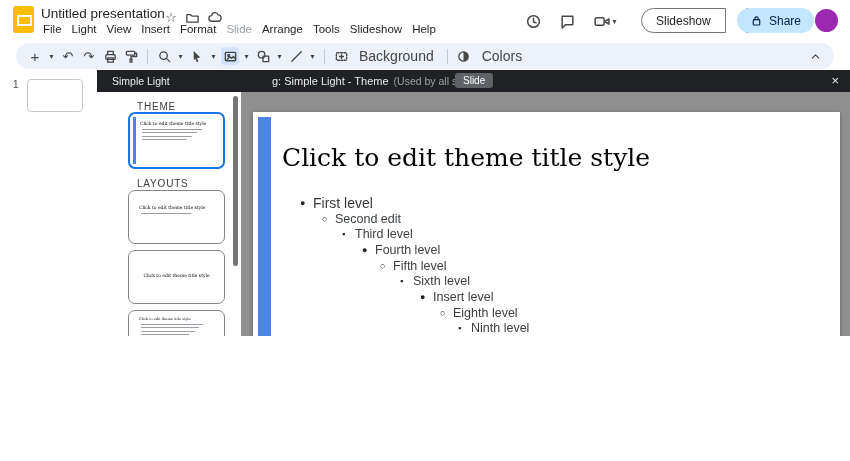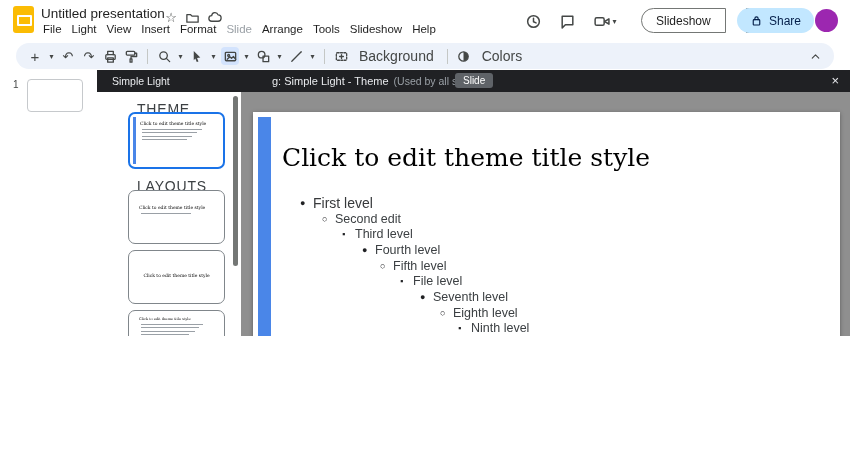--- a/index.html
+++ b/index.html
@@ -44,21 +44,21 @@
 
   
   .dark-bar{position:absolute;left:97px;top:70px;width:753px;height:22px;background:#202124;color:#e8eaed;}
   .panel-title{position:absolute;left:15px;top:5px;font-size:10.5px;}
   .bar-text{position:absolute;left:175px;top:5px;font-size:11px;display:flex;gap:5px;white-space:nowrap;}
   .bar-note{color:#9aa0a6;font-size:10.5px;}
   .rename-chip{position:absolute;left:358px;top:3px;background:#5f6368;color:#fff;font-size:10px;padding:2px 8px;border-radius:3px;cursor:pointer;}
   .close-x{position:absolute;right:11px;top:3px;font-size:13px;color:#e8eaed;cursor:pointer;}
 
   .theme-panel{position:absolute;left:97px;top:92px;width:144px;height:369px;background:#fff;overflow:hidden;}
-  .sec-label{position:absolute;left:40px;font-size:14px;letter-spacing:.8px;color:#3c4043;}
+  .sec-label{position:absolute;left:40px;font-size:10px;letter-spacing:.8px;color:#3c4043;}
   .thumb{position:absolute;left:31px;width:97px;height:54px;background:#fff;border:1px solid #80868b;border-radius:7px;cursor:pointer;overflow:hidden;box-sizing:border-box;}
   .thumb.selected{border:2px solid #1a73e8;height:57px;}
   .mini-bar{position:absolute;left:3px;top:3px;bottom:3px;width:3px;background:#4a86e8;}
   .mini-title{font-family:"DejaVu Serif","Liberation Serif",serif;font-size:4.5px;color:#000;margin:7px 0 2px 10px;}
   .mini-title.centered{text-align:center;margin:22px 6px 0 6px;}
   .mini-line{height:1px;background:#9aa0a6;margin:2.5px 10px 0 12px;}
   .panel-scrollbar{position:absolute;left:233px;top:96px;width:5px;height:170px;background:#747775;border-radius:3px;cursor:pointer;}
 
   
   .canvas{position:absolute;left:241px;top:92px;width:609px;height:369px;background:#8f8f8f;}
@@ -318,25 +318,25 @@
         <div class="b-row">
           <span class="b-glyph">●</span>
           <span>Fourth level</span>
         </div>
         <div class="b-row">
           <span class="b-glyph">○</span>
           <span>Fifth level</span>
         </div>
         <div class="b-row">
           <span class="b-glyph">▪</span>
-          <span>File level</span>
+          <span>Sixth level</span>
         </div>
         <div class="b-row">
           <span class="b-glyph">●</span>
-          <span>Seventh level</span>
+          <span>Insert level</span>
         </div>
         <div class="b-row">
           <span class="b-glyph">○</span>
           <span>Eighth level</span>
         </div>
         <div class="b-row">
           <span class="b-glyph">▪</span>
           <span>Ninth level</span>
         </div>
       </div>

